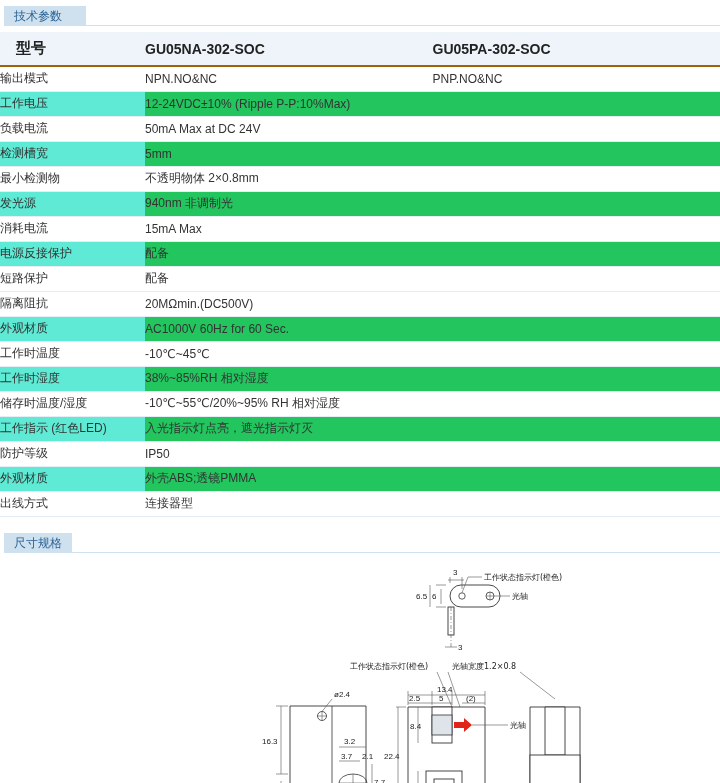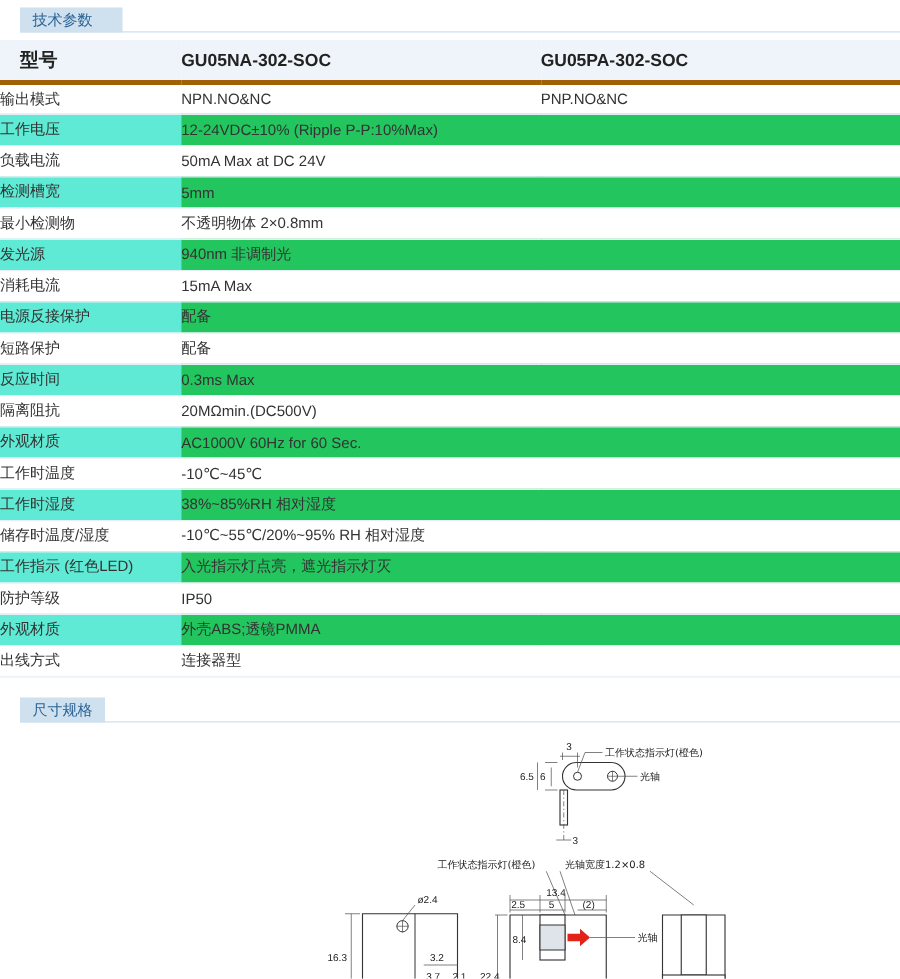--- a/index.html
+++ b/index.html
@@ -13,21 +13,21 @@
     height: 783px;
     position: relative;
     background: #fff;
     overflow: hidden;
   }
 
   
   .section-header {
     position: relative;
     height: 20px;
-    margin: 6px 0 6px 16px;
+    margin: 6px 0 6px 4px;
   }
   .section-header .bar {
     position: absolute;
     left: 0; top: 0;
     height: 20px;
     background: #cfe0ee;
   }
   .section-header .label {
     position: relative;
     display: inline-block;
@@ -52,21 +52,21 @@
     border-bottom: 1px solid #e6eef5;
     padding: 0;
     font-weight: normal;
   }
   table.spec tr.head td {
     background: #eef4f9;
     height: 34px;
     font-size: 14px;
     font-weight: bold;
     color: #222;
-    border-bottom: 4px solid #a16207;
+    border-bottom: 2px solid #a16207;
   }
   table.spec tr.head td.lbl {
     padding-left: 16px;
     text-align: left;
     font-size: 15px;
   }
   table.spec td.lbl {
     width: 145px;
     font-size: 12px;
     color: #333;
@@ -147,24 +147,20 @@
         <td class="lbl">消耗电流</td>
         <td class="val" colspan="2">15mA Max</td>
       </tr>
       <tr class="alt">
         <td class="lbl">电源反接保护</td>
         <td class="val" colspan="2">配备</td>
       </tr>
       <tr>
         <td class="lbl">短路保护</td>
         <td class="val" colspan="2">配备</td>
-      </tr>
-      <tr class="alt">
-        <td class="lbl">反应时间</td>
-        <td class="val" colspan="2">0.3ms Max</td>
       </tr>
       <tr>
         <td class="lbl">隔离阻抗</td>
         <td class="val" colspan="2">20MΩmin.(DC500V)</td>
       </tr>
       <tr class="alt">
         <td class="lbl">外观材质</td>
         <td class="val" colspan="2">AC1000V 60Hz for 60 Sec.</td>
       </tr>
       <tr>

